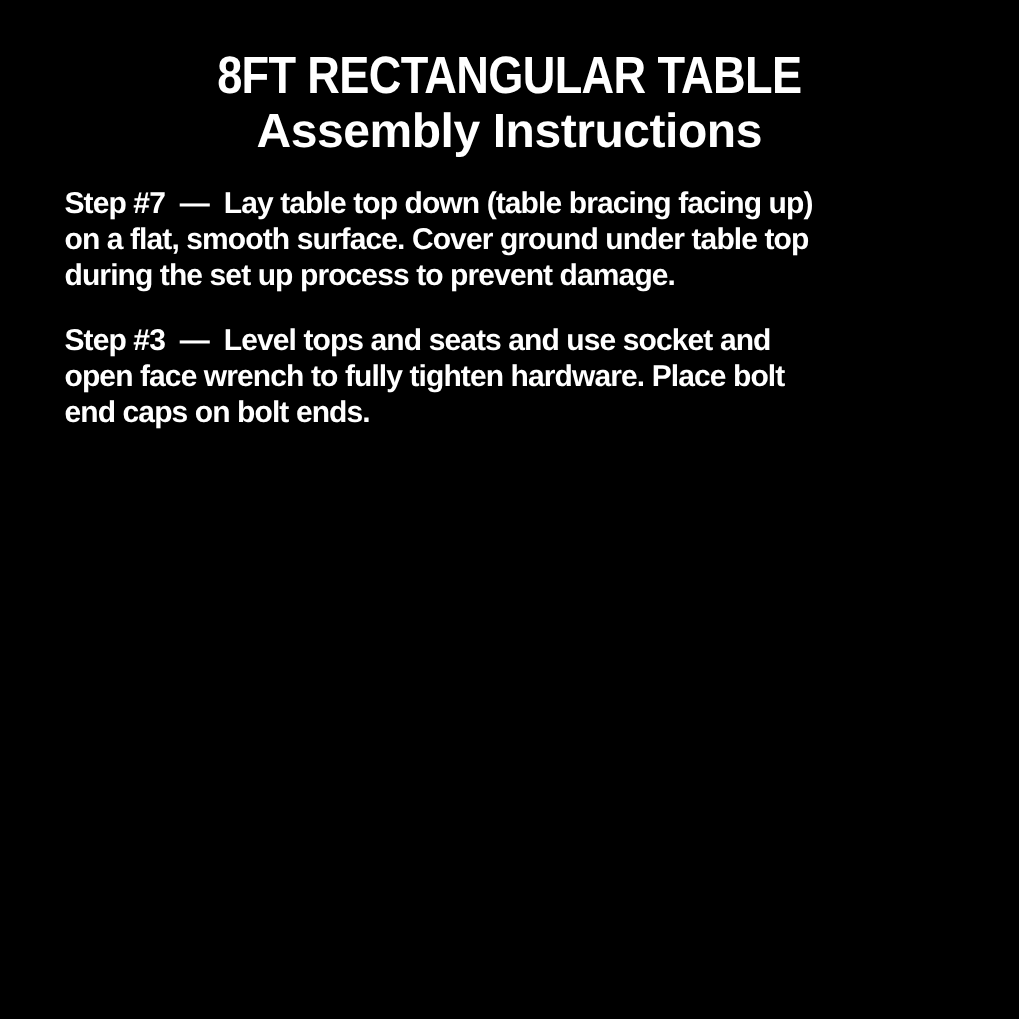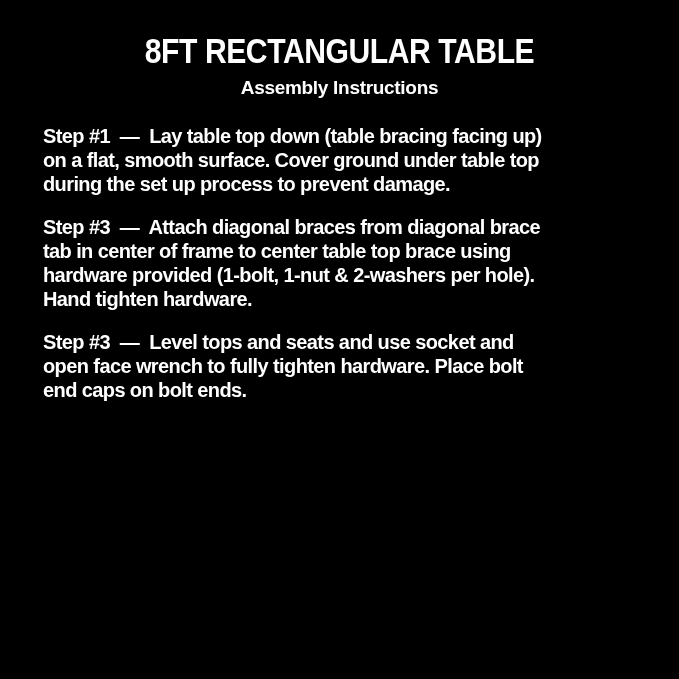--- a/index.html
+++ b/index.html
@@ -24,21 +24,21 @@
     margin: 0;
     font-size: 35px;
     line-height: 42px;
     letter-spacing: -0.5px;
     transform: scaleX(0.86);
     transform-origin: 50% 50%;
     white-space: pre;
   }
   .subtitle {
     margin: 0;
-    font-size: 19px;
+    font-size: 32px;
     line-height: 31px;
     letter-spacing: -0.3px;
     white-space: pre;
   }
   .steps {
     padding: 21px 20px 0 43px;
   }
   .step {
     margin: 0 0 19px 0;
     font-size: 20px;
@@ -49,24 +49,20 @@
 </style>
 </head>
 <body>
 
 <div class="poster" style="background: rgb(0, 0, 0); color: rgb(255, 255, 255);">
   <header class="poster-header">
     <h1 class="title">8FT RECTANGULAR TABLE</h1>
     <h2 class="subtitle">Assembly Instructions</h2>
   </header>
   <main class="steps">
-    <p class="step">Step #1  —  Lay table top down (table bracing facing up)
+    <p class="step">Step #7  —  Lay table top down (table bracing facing up)
 on a flat, smooth surface. Cover ground under table top
 during the set up process to prevent damage.</p>
-    <p class="step">Step #3  —  Attach diagonal braces from diagonal brace
-tab in center of frame to center table top brace using
-hardware provided (1-bolt, 1-nut &amp; 2-washers per hole).
-Hand tighten hardware.</p>
     <p class="step">Step #3  —  Level tops and seats and use socket and
 open face wrench to fully tighten hardware. Place bolt
 end caps on bolt ends.</p>
   </main>
 </div>
 
 </body></html>

